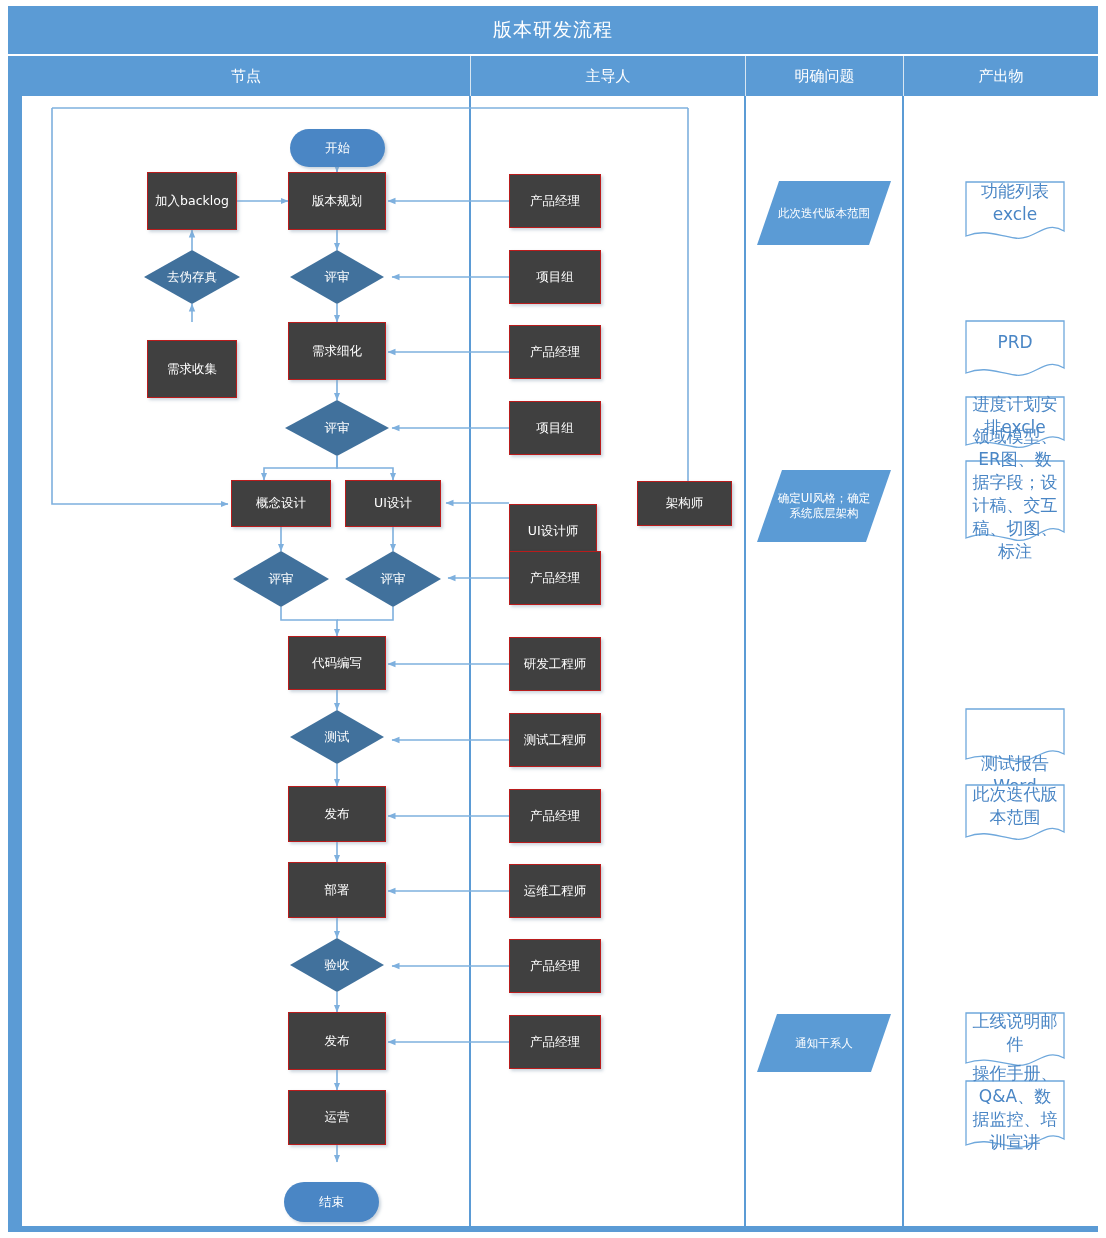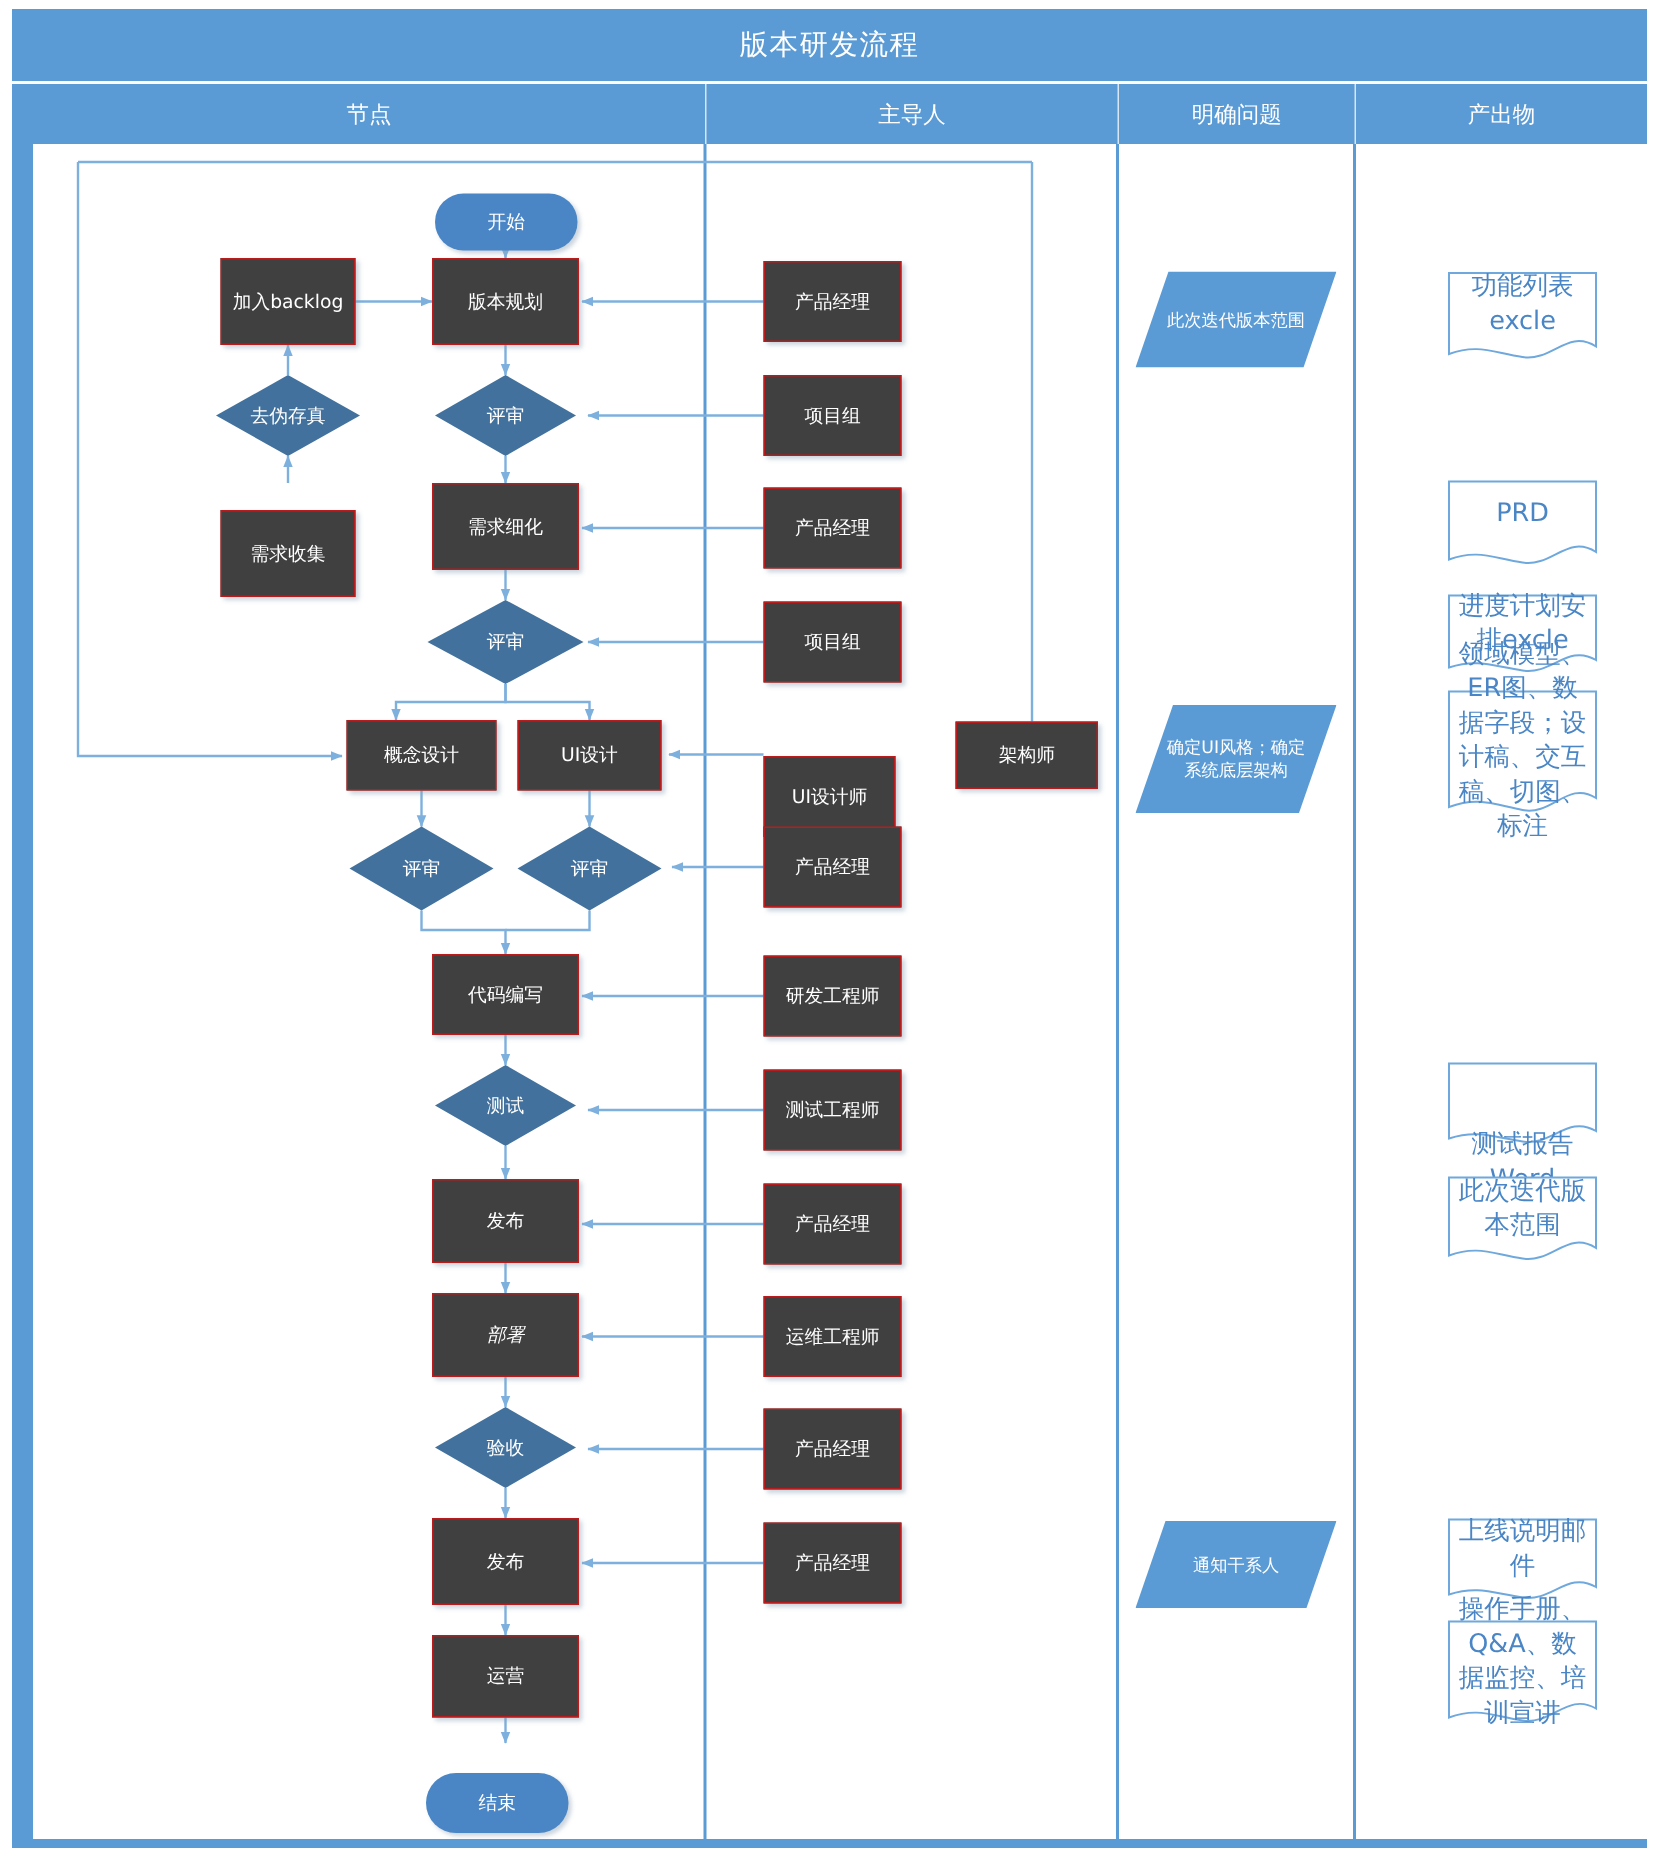--- a/index.html
+++ b/index.html
@@ -172,21 +172,21 @@
 
   <div class="diamond-wrap" style="left:290px;top:710px;width:94px;height:54px;">
     <svg width="94" height="54">
         <polygon points="47,0 94,27 47,54 0,27" fill="#41719C"></polygon>
       </svg>
     <div class="diamond-lbl">测试</div>
   </div>
 
   <div class="shape rect" style="left:288px;top:786px;width:98px;height:56px;">发布</div>
 
-  <div class="shape rect" style="left:288px;top:862px;width:98px;height:56px;font-style:italic;">部署</div>
+  <div class="shape rect" style="left:288px;top:862px;width:98px;height:56px;">部署</div>
 
   <div class="diamond-wrap" style="left:290px;top:938px;width:94px;height:54px;">
     <svg width="94" height="54">
         <polygon points="47,0 94,27 47,54 0,27" fill="#41719C"></polygon>
       </svg>
     <div class="diamond-lbl">验收</div>
   </div>
 
   <div class="shape rect" style="left:288px;top:1012px;width:98px;height:58px;">发布</div>
 

